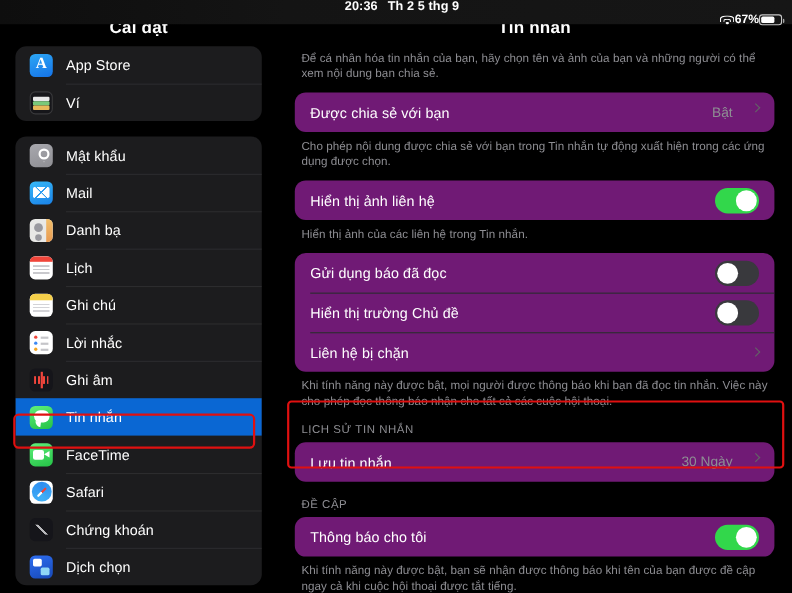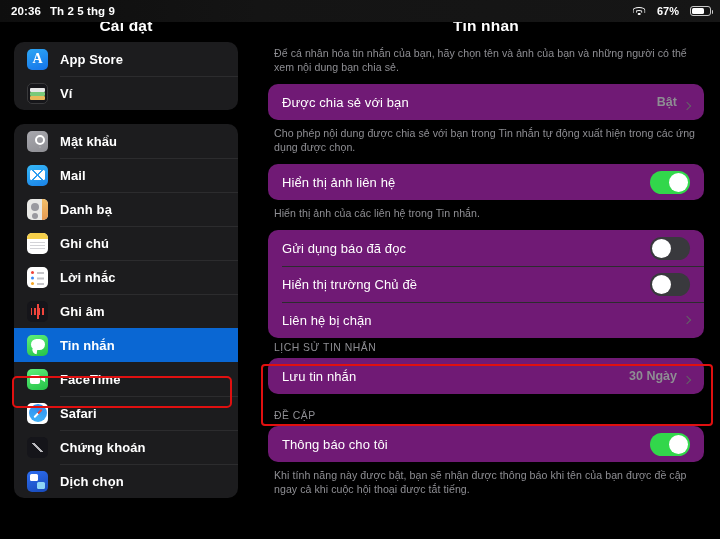--- a/index.html
+++ b/index.html
@@ -8,42 +8,43 @@
     width:720px; height:539px;
     font-family:"Liberation Sans","DejaVu Sans",sans-serif;
     color:#fff; overflow:hidden; position:relative;
   }
 
   
   .statusbar{
     position:absolute; top:0; left:0; width:720px; height:22px;
     display:flex; align-items:center; z-index:30;
     background:linear-gradient(to right,#0e0e0e 0%,#141414 36%,#161616 100%);
+    flex-direction:column;
   }
   .sb-left{ display:flex; align-items:center; gap:9px; padding-left:11px; font-size:11.5px; font-weight:bold; letter-spacing:.1px;}
-  .sb-right{ margin-left:auto; display:flex; align-items:center; gap:11px; padding-right:9px; font-size:11px; font-weight:bold;}
+  .sb-right{ margin-left:auto; display:flex; align-items:center; gap:0; padding-right:9px; font-size:11px; font-weight:bold;}
   .wifi-icon{ width:14px; height:11px; position:relative; display:inline-block;}
   .wifi-icon i{ position:absolute; border:1.6px solid #fff; border-bottom:none; border-radius:50% 50% 0 0; left:50%; transform:translateX(-50%);}
   .wifi-icon i.a{ width:13px; height:6px; top:1px;}
   .wifi-icon i.b{ width:7px; height:3.5px; top:4px;}
   .wifi-icon i.c{ width:2.6px; height:2.6px; top:7.4px; background:#fff; border-radius:50%; border:none;}
   .batt{ width:21px; height:10.5px; border:1.3px solid #c9c9c9; border-radius:3px; position:relative; display:inline-block;}
   .batt::after{ content:""; position:absolute; right:-3.2px; top:3px; width:1.7px; height:4px; background:#c9c9c9; border-radius:0 1px 1px 0;}
   .batt i{ position:absolute; left:1.3px; top:1.3px; bottom:1.3px; width:63%; background:#fff; border-radius:1.5px;}
 
   
   .sidebar{
     position:absolute; top:0; left:0; width:252px; height:539px;
     background:#000; overflow:hidden;
   }
   .sidebar-title{
     position:absolute; top:17px; left:0; width:252px;
     text-align:center; font-size:15.5px; font-weight:bold; letter-spacing:.2px;
   }
-  .sb-scroll{ position:absolute; top:42px; left:0; width:252px; height:461px;font-weight:bold;}
+  .sb-scroll{ position:absolute; top:42px; left:0; width:252px; height:461px;}
   .sb-group{ background:#1c1c1e; border-radius:10px; margin:0 14px 14px 14px; overflow:hidden;}
   .sb-row{
     display:flex; align-items:center; height:34px; padding-left:13px; position:relative;
   }
   .sb-row + .sb-row::before{
     content:""; position:absolute; left:46px; right:0; top:0; height:1px; background:#2c2c2e;
   }
   .sb-row.selected{ background:#0a67d3; }
   .sb-row.selected::before{ background:transparent; }
   .sb-row.selected + .sb-row::before{ background:transparent; }
@@ -125,21 +126,21 @@
     font-size:10.4px; color:#8e8e93; letter-spacing:.5px; padding:4px 22px 5px 22px; text-transform:uppercase;
   }
   .card{ background:#701a75; border-radius:10px; margin:0 16px; overflow:hidden;}
   .row{
     display:flex; align-items:center; height:36px; padding:0 14px; position:relative;
   }
   .row + .row::before{
     content:""; position:absolute; left:14px; right:0; top:0; height:1px; background:#2c2c2e;
   }
   .row-label{ font-size:13px; letter-spacing:.1px; }
-  .row-right{ margin-left:auto; display:flex; align-items:flex-end; gap:7px;font-weight:bold;}
+  .row-right{ margin-left:auto; display:flex; align-items:flex-start; gap:18px;}
   .row-value{ font-size:12.5px; color:#8e8e93;}
   .chev{ width:6px; height:6px; border-right:1.6px solid #636366; border-top:1.6px solid #636366; transform:rotate(45deg); display:inline-block;}
 
   .toggle{ width:40px; height:23px; border-radius:12px; position:relative; flex:none; background:#39393d;}
   .toggle.on{ background:#32d74b;}
   .toggle .knob{ position:absolute; top:2px; left:2px; width:19px; height:19px; border-radius:50%; background:#fff;}
   .toggle.on .knob{ left:19px;}
 
   
   .detail-redbox{
@@ -199,20 +200,26 @@
           </span>
         <span class="sb-label">Mail</span>
       </div>
       <div class="sb-row">
         <span class="ico contacts">
             <i></i>
           </span>
         <span class="sb-label">Danh bạ</span>
       </div>
       <div class="sb-row">
+        <span class="ico calendar">
+            <i></i>
+          </span>
+        <span class="sb-label">Lịch</span>
+      </div>
+      <div class="sb-row">
         <span class="ico notes">
             <i></i>
           </span>
         <span class="sb-label">Ghi chú</span>
       </div>
       <div class="sb-row">
         <span class="ico reminders">
             <i></i>
           </span>
         <span class="sb-label">Lời nhắc</span>
@@ -307,20 +314,21 @@
             </span>
         </span>
       </div>
       <div class="row">
         <span class="row-label">Liên hệ bị chặn</span>
         <span class="row-right">
           <span class="chev"></span>
         </span>
       </div>
     </div>
+    <div class="footnote">Khi tính năng này được bật, mọi người được thông báo khi bạn đã đọc tin nhắn. Việc này cho phép đọc thông báo nhận cho tất cả các cuộc hội thoại.</div>
 
     <div class="group-header">LỊCH SỬ TIN NHẮN</div>
     <div class="card">
       <div class="row">
         <span class="row-label">Lưu tin nhắn</span>
         <span class="row-right">
           <span class="row-value">30 Ngày</span>
           <span class="chev"></span>
         </span>
       </div>

